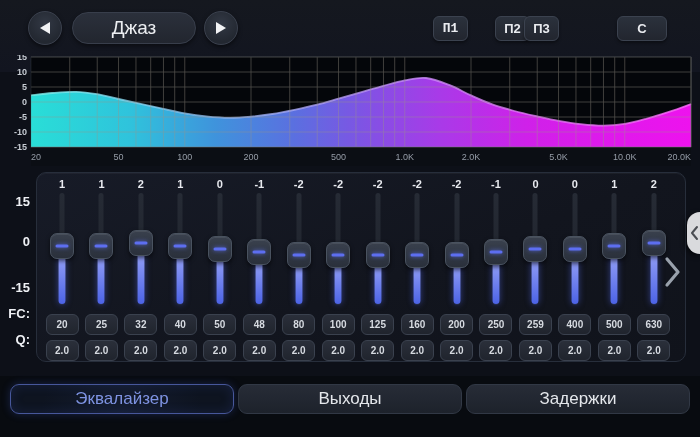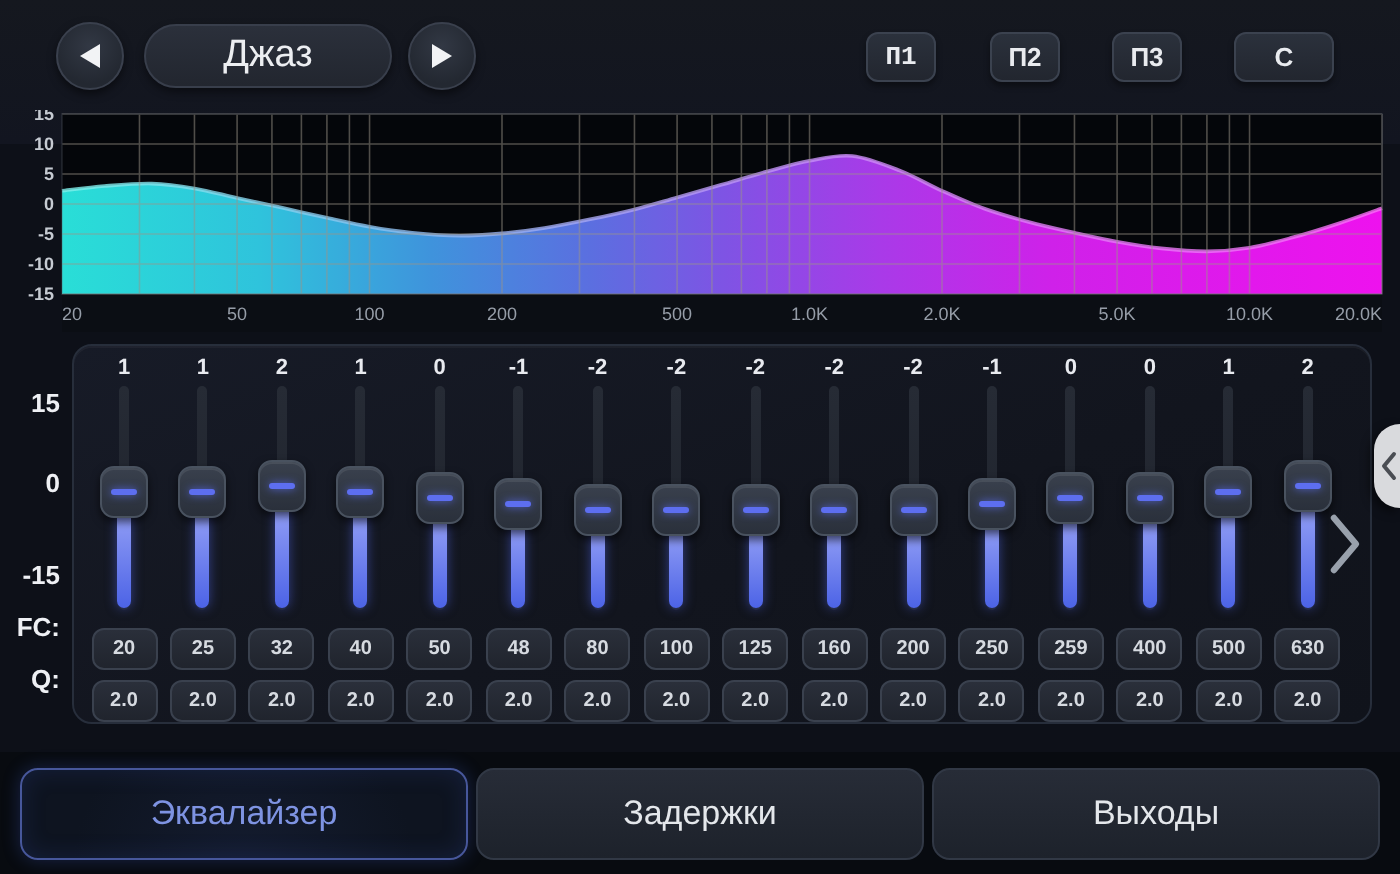--- a/index.html
+++ b/index.html
@@ -21,21 +21,21 @@
   .circle-btn.prev { left:28px; } .circle-btn.next { left:204px; }
   .preset-pill { position:absolute; left:72px; top:12px; width:124px; height:32px; border-radius:16px;
     background:linear-gradient(#2b303b,#22262f); border:1px solid #383e4b;
     display:flex; align-items:center; justify-content:center;
     font-size:19px; color:#eceef1; cursor:pointer; box-shadow:0 2px 4px rgba(0,0,0,.45); }
   .mini-btn { position:absolute; top:16px; height:25px; border-radius:6px;
     background:linear-gradient(#2b313c,#22262f); border:1px solid #3b424f;
     color:#e9ebef; font-size:13px; font-weight:bold;
     display:flex; align-items:center; justify-content:center; cursor:pointer;
     box-shadow:0 2px 3px rgba(0,0,0,.4); }
-  .p1 { left:433px; width:35px;font-family:Liberation Mono, monospace; } .p2 { left:495px; width:35px; } .p3 { left:556px; width:35px; }
+  .p1 { left:433px; width:35px;font-family:Liberation Mono, monospace; } .p2 { left:495px; width:35px; } .p3 { left:524px; width:35px; }
   .reset { left:617px; width:50px; }
   
   #graph-wrap { position:absolute; top:55px; left:0; width:700px; height:111px; }
   
   .scale-label { position:absolute; width:30px; height:14px; text-align:right;
     font-size:13px; font-weight:bold; color:#eef0f4; line-height:14px; }
   #scale-top { top:195px; left:0; } #scale-mid { top:235px; left:0; } #scale-low { top:281px; left:0; }
   #fc-label { top:307px; left:0; } #q-label { top:333px; left:0; }
   .panel { position:absolute; left:36px; top:172px; width:650px; height:190px;
     border-radius:10px; border:1px solid #272e3b;
@@ -58,21 +58,21 @@
     background:linear-gradient(#2a2f3a,#20242d); color:#d6dae0; font-size:10px; font-weight:bold;
     display:flex; align-items:center; justify-content:center; cursor:pointer; }
   .chip.fc { margin-top:9px; } .chip.q { margin-top:5px; }
   
   #more-chevron { position:absolute; left:662px; top:256px; width:22px; height:32px; cursor:pointer; }
   #drawer-handle { position:absolute; right:0; top:212px; width:13px; height:42px;
     background:#d9dadd; border-radius:21px 0 0 21px; box-shadow:-2px 2px 5px rgba(0,0,0,.5);
     display:flex; align-items:center; justify-content:flex-end; cursor:pointer; }
   
   .tabbar { position:absolute; left:0; top:376px; width:700px; height:61px; background:#080b10; }
-  .tabs { position:absolute; left:10px; right:10px; top:8px; height:46px; display:flex; gap:4px; }
+  .tabs { position:absolute; left:10px; right:10px; top:8px; height:30px; display:flex; gap:4px; }
   .tab { flex:1; border-radius:9px; display:flex; align-items:center; justify-content:center;
     font-size:17px; color:#e4e7eb; cursor:pointer;
     background:linear-gradient(#272c37,#1d222b); border:1px solid #313845; }
   .tab.active { background:radial-gradient(circle at 50% 120%, #141c30, #0e1420 70%);
     border:1px solid #47579b; color:#7e93e2;
     box-shadow:0 0 9px rgba(70,100,220,.28), inset 0 0 12px rgba(60,90,200,.18); }
 </style>
 </head>
 <body>
 
@@ -361,16 +361,16 @@
 </div>
 <div id="drawer-handle">
   <svg width="11" height="18" viewBox="0 0 11 18">
     <polyline points="8,3 3,9 8,15" fill="none" stroke="#4a4d53" stroke-width="2" stroke-linecap="round" stroke-linejoin="round"></polyline>
   </svg>
 </div>
 
 <div class="tabbar">
   <div class="tabs">
     <div class="tab active">Эквалайзер</div>
+    <div class="tab">Выходы</div>
     <div class="tab">Задержки</div>
-    <div class="tab">Выходы</div>
   </div>
 </div>
 
 </body></html>

